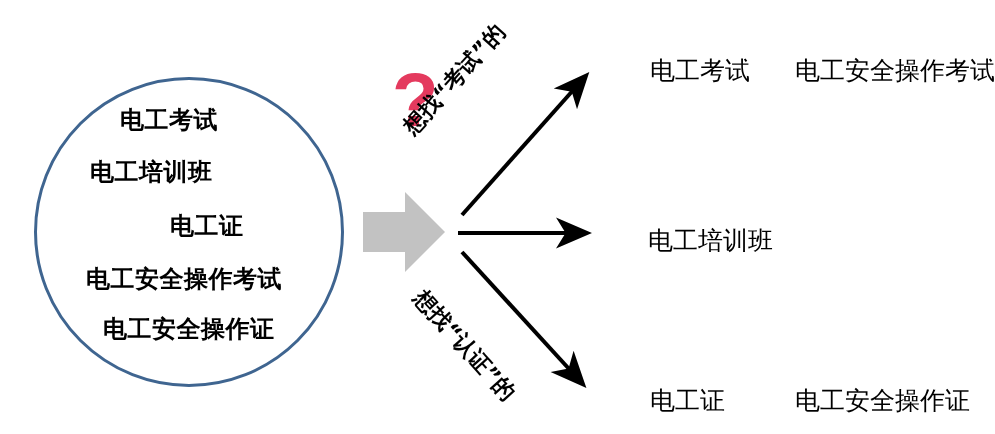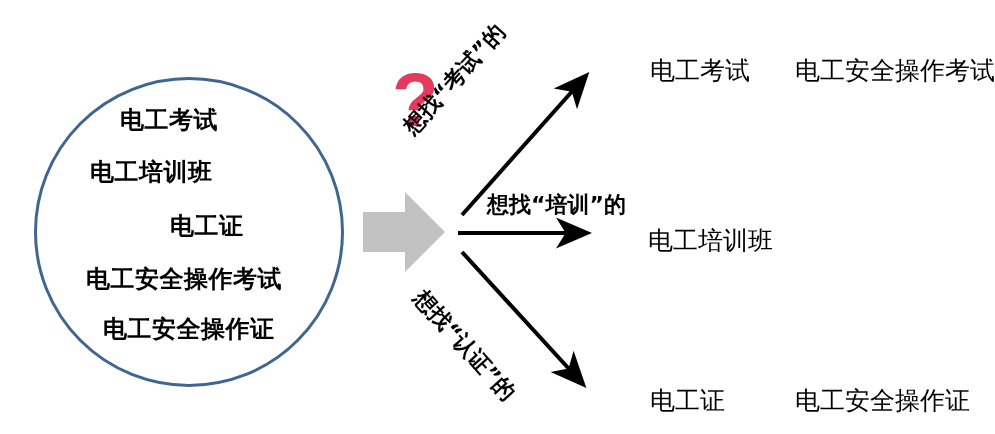--- a/index.html
+++ b/index.html
@@ -159,21 +159,20 @@
         <line x1="458" y1="233" x2="584" y2="233" stroke="#000000" stroke-width="4" marker-end="url(#ah)"></line>
       </g>
 
       <g>
         <line x1="462" y1="252" x2="581" y2="382" stroke="#000000" stroke-width="4" marker-end="url(#ah)"></line>
       </g>
     </svg>
   </div>
 
   <div class="branch-label" id="branch-label-exam">想找“考试”的</div>
-  <div class="branch-label" id="branch-label-training">想找“培训”的</div>
   <div class="branch-label" id="branch-label-cert">想找“认证”的</div>
 
   <div class="result-term r-exam-1">电工考试</div>
   <div class="result-term r-exam-2">电工安全操作考试</div>
 
   <div class="result-term r-train-1">电工培训班</div>
 
   <div class="result-term r-cert-1">电工证</div>
   <div class="result-term r-cert-2">电工安全操作证</div>
 

